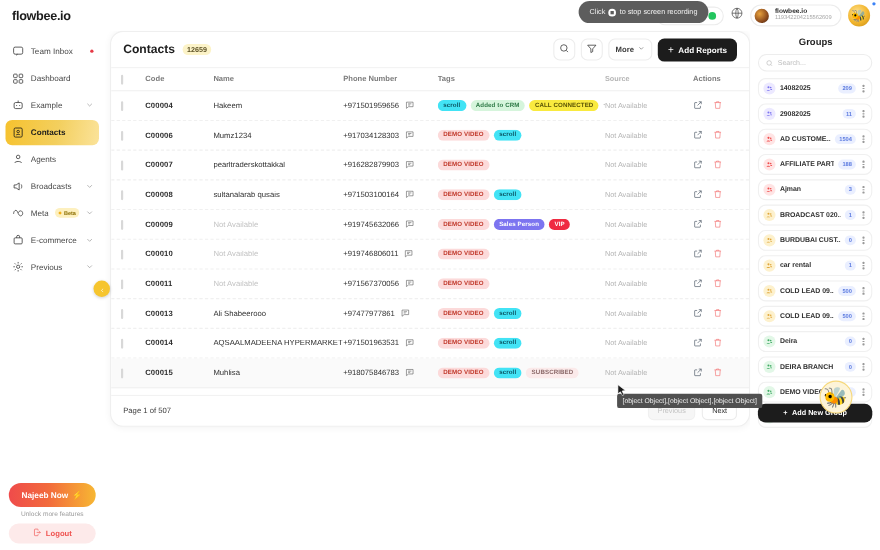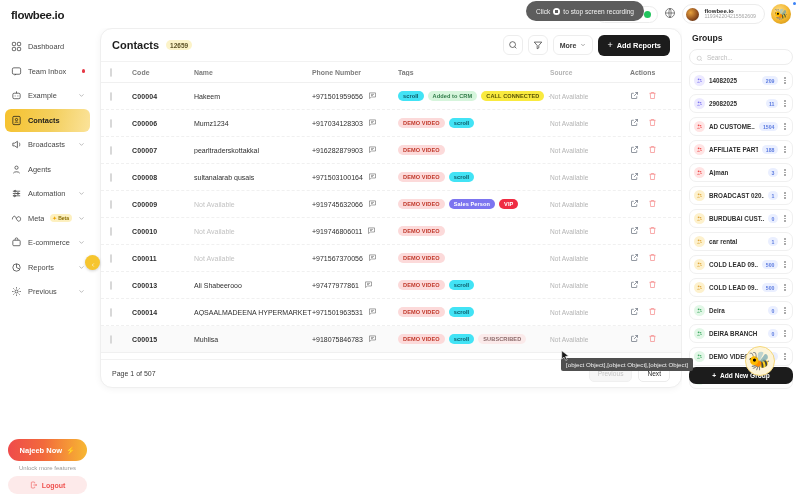--- a/index.html
+++ b/index.html
@@ -184,21 +184,21 @@
     font-size:6.2px; padding:3px 5px; border-radius:2px; z-index:8; white-space:nowrap;
   }
   .cursor { position:absolute; left:466px; top:348px; z-index:9; }
   .cursor svg { width:9px; height:12px; }
 
   
   .groups {
     position:absolute; right:0; top:28px; width:118px; bottom:0;
     background:#fff; padding:0 7px; overflow:hidden;
   }
-  .groups-title { font-size:8.6px; font-weight:700; color:#1f1f1f; padding:5px 2px 6px 3px;}
+  .groups-title { font-size:8.6px; font-weight:700; color:#1f1f1f; padding:5px 2px 6px 3px;text-align:center;}
   .search-box {
     height:16px; border:1px solid #ededed; border-radius:8px; background:#fff;
     display:flex; align-items:center; gap:4px; padding:0 6px; margin-bottom:6px;
   }
   .search-box svg { width:7px;height:7px;stroke:#b0b0b0;fill:none;stroke-width:1.8;}
   .search-box input {
     border:none; outline:none; font-size:6.4px; color:#3a3a3a; width:100%;
     font-family:"Liberation Sans", sans-serif; background:transparent;
   }
   .search-box input::placeholder { color:#bdbdbd; }
@@ -243,37 +243,37 @@
 <div class="app">
 
   <aside class="sidebar">
     <div class="logo">
       <span>flowbee.io</span>
     </div>
     <nav class="nav" id="nav">
         <div class="nav-item">
           <span class="ico">
             <svg viewBox="0 0 24 24">
+              <rect x="3" y="4" width="18" height="14" rx="3"></rect>
+              <path d="M8 20l3-2"></path>
+            </svg>
+          </span>
+          <span class="nav-label">Team Inbox</span>
+          <span class="reddot"></span>
+        </div>
+        <div class="nav-item">
+          <span class="ico">
+            <svg viewBox="0 0 24 24">
               <rect x="3" y="3" width="7" height="7" rx="1.5"></rect>
               <rect x="14" y="3" width="7" height="7" rx="1.5"></rect>
               <rect x="3" y="14" width="7" height="7" rx="1.5"></rect>
               <rect x="14" y="14" width="7" height="7" rx="1.5"></rect>
             </svg>
           </span>
           <span class="nav-label">Dashboard</span>
-        </div>
-        <div class="nav-item">
-          <span class="ico">
-            <svg viewBox="0 0 24 24">
-              <rect x="3" y="4" width="18" height="14" rx="3"></rect>
-              <path d="M8 20l3-2"></path>
-            </svg>
-          </span>
-          <span class="nav-label">Team Inbox</span>
-          <span class="reddot"></span>
         </div>
         <div class="nav-item">
           <span class="ico">
             <svg viewBox="0 0 24 24">
               <rect x="4" y="7" width="16" height="12" rx="3"></rect>
               <path d="M12 3v4M9 12v2M15 12v2"></path>
             </svg>
           </span>
           <span class="nav-label">Example</span>
           <span class="chev"><svg viewBox="0 0 24 24">
@@ -286,48 +286,34 @@
               <rect x="4" y="3" width="16" height="18" rx="2.5"></rect>
               <circle cx="12" cy="10" r="2.5"></circle>
               <path d="M8 17c1-2 7-2 8 0"></path>
             </svg>
           </span>
           <span class="nav-label">Contacts</span>
         </div>
         <div class="nav-item">
           <span class="ico">
             <svg viewBox="0 0 24 24">
-              <path d="M4 9v6h4l6 4V5L8 9z"></path>
-              <path d="M18 8c1.5 2 1.5 6 0 8"></path>
-            </svg>
-          </span>
-          <span class="nav-label">Broadcasts</span>
-          <span class="chev"><svg viewBox="0 0 24 24">
-              <path d="M5 8l7 7 7-7"></path>
-            </svg></span>
+              <circle cx="12" cy="8" r="3.5"></circle>
+              <path d="M5 20c1.5-4 12.5-4 14 0"></path>
+            </svg>
+          </span>
+          <span class="nav-label">Agents</span>
         </div>
         <div class="nav-item">
           <span class="ico">
             <svg viewBox="0 0 24 24">
-              <circle cx="12" cy="8" r="3.5"></circle>
-              <path d="M5 20c1.5-4 12.5-4 14 0"></path>
-            </svg>
-          </span>
-          <span class="nav-label">Agents</span>
-        </div>
-        <div class="nav-item">
-          <span class="ico">
-            <svg viewBox="0 0 24 24">
-              <path d="M4 7h16M4 12h16M4 17h16"></path>
-              <circle cx="9" cy="7" r="2"></circle>
-              <circle cx="15" cy="12" r="2"></circle>
-              <circle cx="8" cy="17" r="2"></circle>
-            </svg>
-          </span>
-          <span class="nav-label">Automation</span>
+              <path d="M4 9v6h4l6 4V5L8 9z"></path>
+              <path d="M18 8c1.5 2 1.5 6 0 8"></path>
+            </svg>
+          </span>
+          <span class="nav-label">Broadcasts</span>
           <span class="chev"><svg viewBox="0 0 24 24">
               <path d="M5 8l7 7 7-7"></path>
             </svg></span>
         </div>
         <div class="nav-item">
           <span class="ico">
             <svg viewBox="0 0 24 24">
               <path d="M3 14c0-4 2-7 4.5-7S11 11 12 13s2.5 5 5 5 4-3 4-5-1.5-5-4-5-4 2-5 4"></path>
             </svg>
           </span>
@@ -341,32 +327,20 @@
             </svg></span>
         </div>
         <div class="nav-item">
           <span class="ico">
             <svg viewBox="0 0 24 24">
               <rect x="4" y="7" width="16" height="12" rx="2"></rect>
               <path d="M9 7V5a3 3 0 0 1 6 0v2"></path>
             </svg>
           </span>
           <span class="nav-label">E-commerce</span>
-          <span class="chev"><svg viewBox="0 0 24 24">
-              <path d="M5 8l7 7 7-7"></path>
-            </svg></span>
-        </div>
-        <div class="nav-item">
-          <span class="ico">
-            <svg viewBox="0 0 24 24">
-              <circle cx="12" cy="12" r="8"></circle>
-              <path d="M12 4v8l6 3"></path>
-            </svg>
-          </span>
-          <span class="nav-label">Reports</span>
           <span class="chev"><svg viewBox="0 0 24 24">
               <path d="M5 8l7 7 7-7"></path>
             </svg></span>
         </div>
         <div class="nav-item">
           <span class="ico">
             <svg viewBox="0 0 24 24">
               <circle cx="12" cy="12" r="3.2"></circle>
               <path d="M12 2.5v3M12 18.5v3M2.5 12h3M18.5 12h3M5.2 5.2l2.1 2.1M16.7 16.7l2.1 2.1M18.8 5.2l-2.1 2.1M7.3 16.7l-2.1 2.1"></path>
             </svg>

